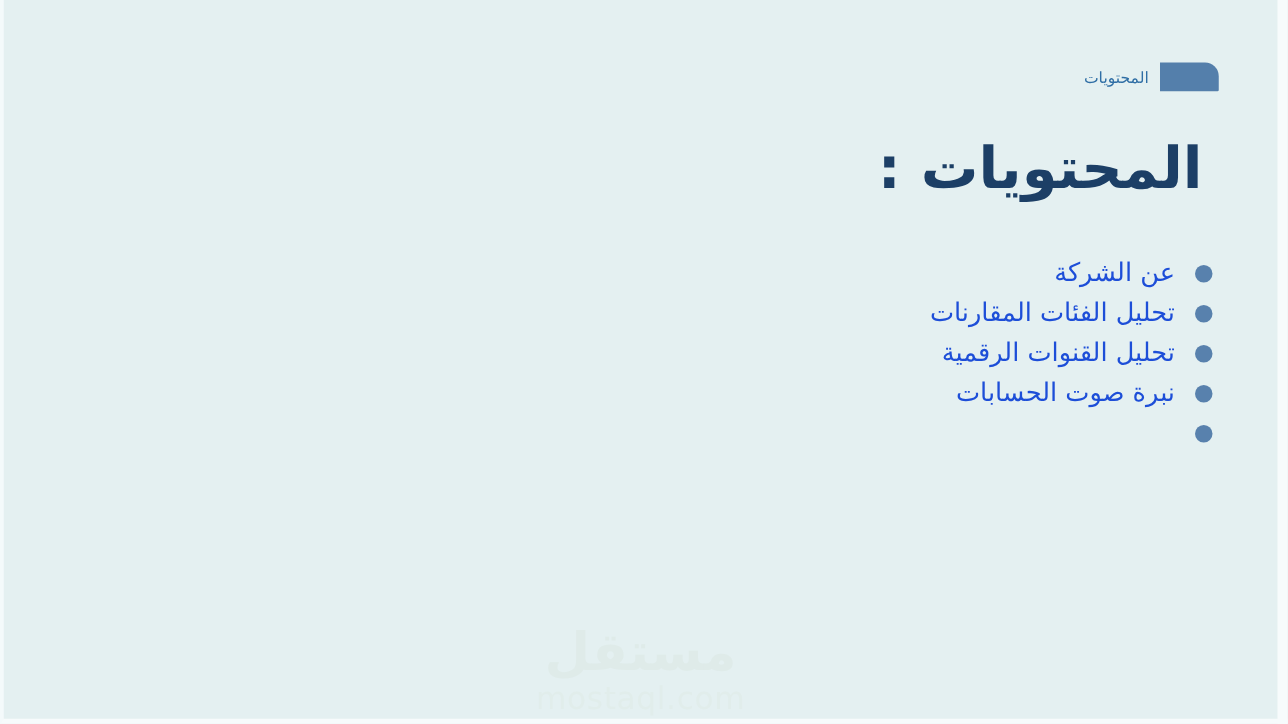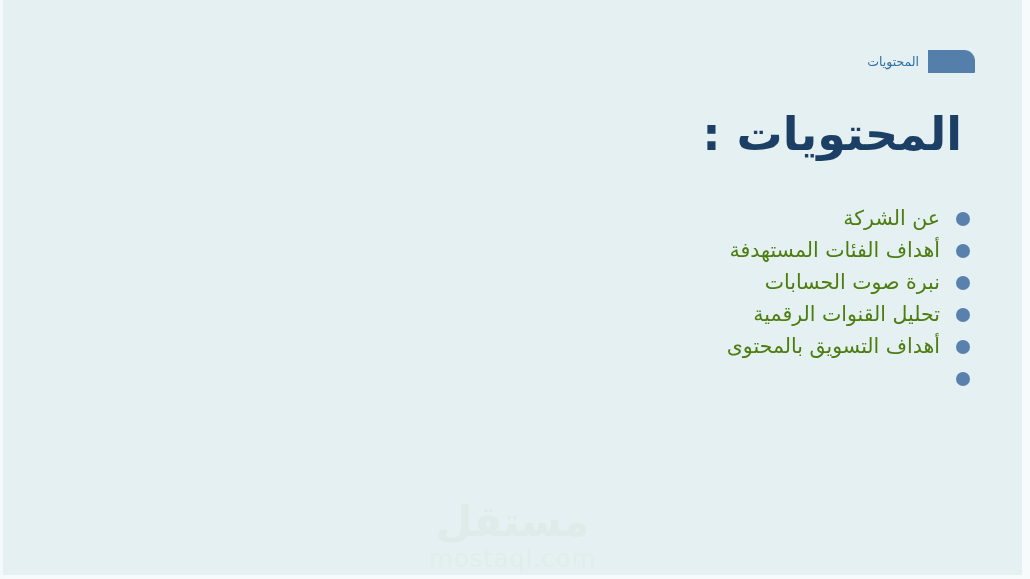--- a/index.html
+++ b/index.html
@@ -89,21 +89,21 @@
   .list-bullet {
     width: 14px;
     height: 14px;
     border-radius: 50%;
     background: #5881ad;
     flex: none;
     margin-left: 16px;
   }
   .list-label {
     font-size: 20.5px;
-    color: #4d7c0f;
+    color: #1d4ed8;
     white-space: nowrap;
     line-height: 25px;
   }
 
   
   #watermark {
     position: absolute;
     left: 50%;
     top: 500px;
     transform: translateX(-50%);
@@ -141,37 +141,33 @@
 
   <div id="contents-list">
 
     <div class="list-item">
       <span class="list-bullet"></span>
       <span class="list-label">عن الشركة</span>
     </div>
 
     <div class="list-item">
       <span class="list-bullet"></span>
-      <span class="list-label">أهداف الفئات المستهدفة</span>
-    </div>
-
-    <div class="list-item">
-      <span class="list-bullet"></span>
-      <span class="list-label">نبرة صوت الحسابات</span>
+      <span class="list-label">تحليل الفئات المقارنات</span>
     </div>
 
     <div class="list-item">
       <span class="list-bullet"></span>
       <span class="list-label">تحليل القنوات الرقمية</span>
     </div>
 
     <div class="list-item">
       <span class="list-bullet"></span>
-      <span class="list-label">أهداف التسويق بالمحتوى</span>
+      <span class="list-label">نبرة صوت الحسابات</span>
     </div>
+
 
     <div class="list-item">
       <span class="list-bullet"></span>
     </div>
 
 
   </div>
 
   <div id="watermark">
     <div id="watermark-arabic">مستقل</div>

